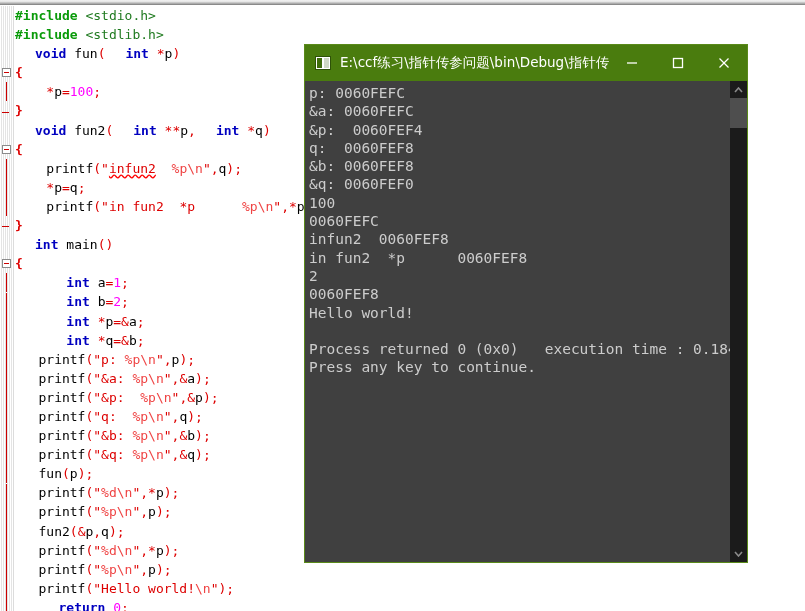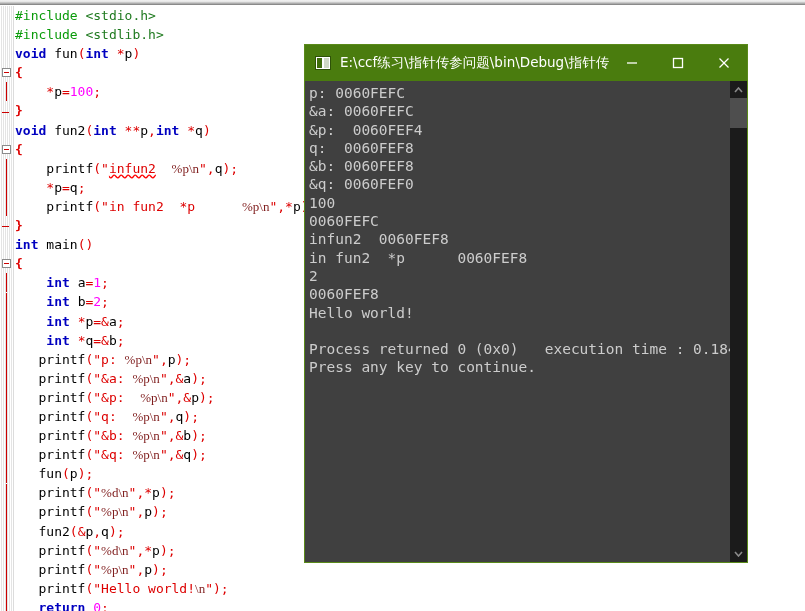--- a/index.html
+++ b/index.html
@@ -51,25 +51,25 @@
     position: absolute;
     left: 15px; top: 0;
     width: 790px;
     font-family: "DejaVu Sans Mono", monospace;
     font-size: 13px;
     line-height: 19.1px;
     white-space: pre;
     color: #000000;
   }
   .ln { height: 19.1px; display: block; }
-  .kw   { color: #0000c0; font-weight: bold; }   
-  .pre  { color: #0a9b0a; font-weight: normal; }   
+  .kw   { color: #0000c0; font-weight: bold; padding-left: 20px; }   
+  .pre  { color: #0a9b0a; font-weight: bold; }   
   .hdr  { color: #1f7a1f; }                       
   .str  { color: #dd0000; }                       
-  .esc  { color: #7f1d1d; font-family: Liberation Serif, serif; }                       
+  .esc  { color: #ef4444; }                       
   .num  { color: #ff00ff; }                       
   .op   { color: #dd0000; }                       
   .brace{ color: #dd0000; font-weight: bold; }    
   .id   { color: #000000; margin-top: 21px; }
   .amp  { color: #dd0000; }
   .spell { text-decoration: underline wavy #ff0000; text-decoration-skip-ink: none; }
 
   
   .fold-box {
     position: absolute;

